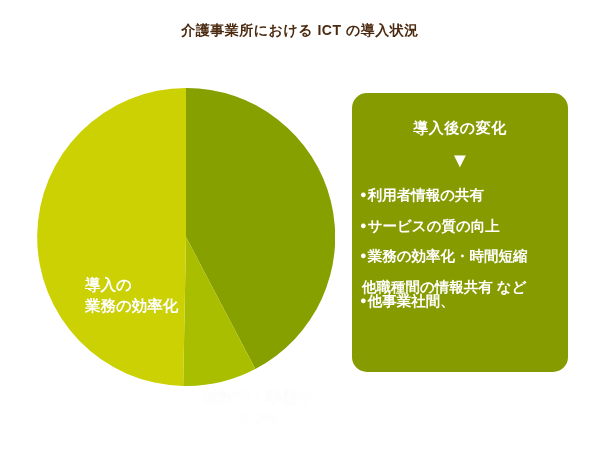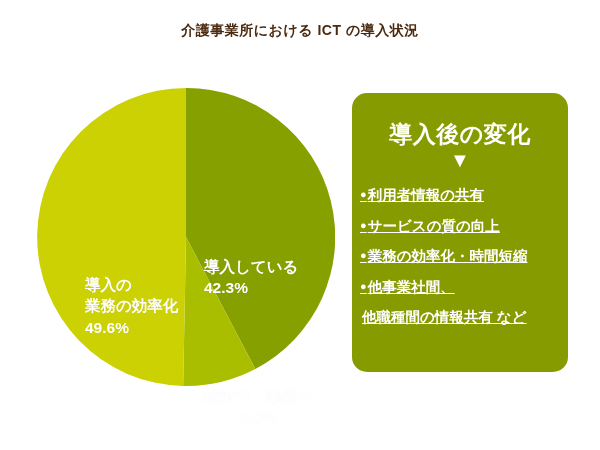--- a/index.html
+++ b/index.html
@@ -89,21 +89,21 @@
     box-sizing: border-box;
     padding: 0;
   }
   .panel-heading {
     position: absolute;
     left: 0;
     top: 26px;
     width: 216px;
     text-align: center;
     color: #ffffff;
-    font-size: 23px;
+    font-size: 15px;
     font-weight: bold;
     letter-spacing: 0.5px;
     white-space: nowrap;
   }
   .panel-arrow {
     position: absolute;
     left: 0;
     top: 57px;
     width: 216px;
     text-align: center;
@@ -117,21 +117,20 @@
     top: 95px;
     width: 208px;
   }
   .panel-item {
     color: #ffffff;
     font-size: 14.5px;
     font-weight: bold;
     line-height: 1.0;
     margin-bottom: 16px;
     white-space: nowrap;
-    text-decoration: underline;
   }
   .panel-item .dot {
     font-size: 11px;
     vertical-align: 2px;
     margin-right: 1px;
   }
   .panel-item.cont {
     margin-left: 2px;
     margin-bottom: 0;
   }
@@ -146,29 +145,24 @@
   <div class="pie-wrap">
     <svg class="pie-svg" viewBox="0 0 298 298">
 
       <path fill="#86a000" d="M 149 149 L 149 0 A 149 149 0 0 1 218.33 281.00 Z"></path>
 
       <path fill="#aabe00" d="M 149 149 L 218.33 281.00 A 149 149 0 0 1 146.19 297.97 Z"></path>
 
       <path fill="#cbd102" d="M 149 149 L 146.19 297.97 A 149 149 0 0 1 149 0 Z"></path>
     </svg>
 
-    <div class="pie-label label-introduced">
-      <span>導入している</span>
-      <span class="pct">42.3%</span>
-    </div>
 
     <div class="pie-label label-noplan">
       <span>導入の</span>
       <span class="pct">業務の効率化</span>
-      <span class="pct">49.6%</span>
     </div>
 
     <div class="pie-label label-considering">
       <span>検討中・準備中</span>
       <span class="pct">8.0%</span>
     </div>
   </div>
 
   <div class="panel">
     <div class="panel-heading">導入後の変化</div>
@@ -177,20 +171,20 @@
     <div class="panel-list">
       <div class="panel-item">
         <span class="dot">●</span><span>利用者情報の共有</span>
       </div>
       <div class="panel-item">
         <span class="dot">●</span><span>サービスの質の向上</span>
       </div>
       <div class="panel-item">
         <span class="dot">●</span><span>業務の効率化・時間短縮</span>
       </div>
+      <div class="panel-item cont">他職種間の情報共有 など</div>
       <div class="panel-item">
         <span class="dot">●</span><span>他事業社間、</span>
       </div>
-      <div class="panel-item cont">他職種間の情報共有 など</div>
     </div>
   </div>
 
 </div>
 
 </body></html>

